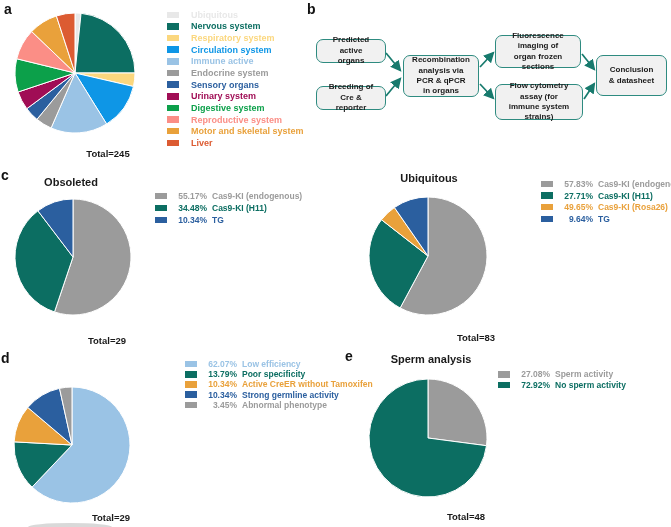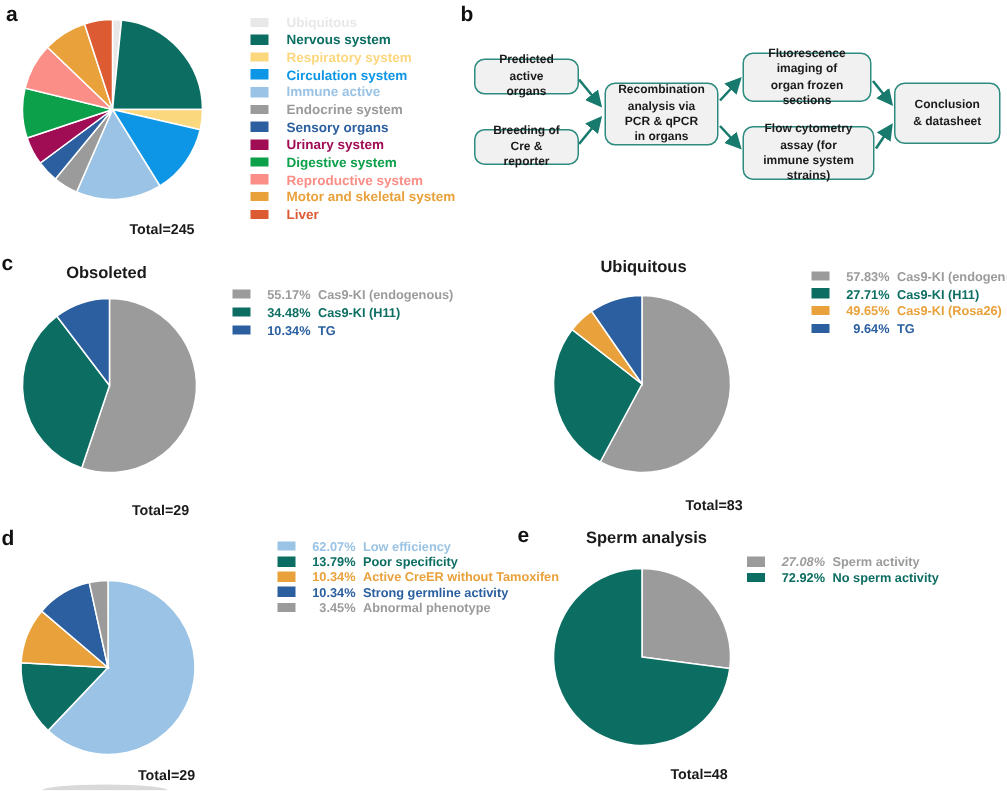--- a/index.html
+++ b/index.html
@@ -234,21 +234,21 @@
   <div class="total-label" style="left:71px;top:512px;">Total=29</div>
 
   <div class="chart-title" style="left:431px;top:353px;">Sperm analysis</div>
   <svg class="pie-svg" style="left:367px;top:377px;" width="122" height="122" viewBox="0 0 122 122">
       <path d="M 61 61 L 61.00 2.00 A 59 59 0 0 1 119.50 68.69 Z" fill="#9b9b9b" stroke="#ffffff" stroke-width="1"></path>
       <path d="M 61 61 L 119.50 68.69 A 59 59 0 1 1 60.98 2.00 Z" fill="#0c6e62" stroke="#ffffff" stroke-width="1"></path>
     </svg>
   <div class="legend" id="legend-e">
       <div class="lrow">
         <span class="sw" style="background: rgb(155, 155, 155);"></span>
-        <span class="pct" style="color: rgb(155, 155, 155); font-style: italic;">27.08%</span>
+        <span class="pct" style="color: rgb(155, 155, 155);">27.08%</span>
         <span class="lbl" style="color: rgb(155, 155, 155);">Sperm activity</span>
       </div>
       <div class="lrow">
         <span class="sw" style="background: rgb(12, 110, 98);"></span>
         <span class="pct" style="color: rgb(12, 110, 98);">72.92%</span>
         <span class="lbl" style="color: rgb(12, 110, 98);">No sperm activity</span>
       </div>
     </div>
   <div class="total-label" style="left:426px;top:511px;">Total=48</div>
 

